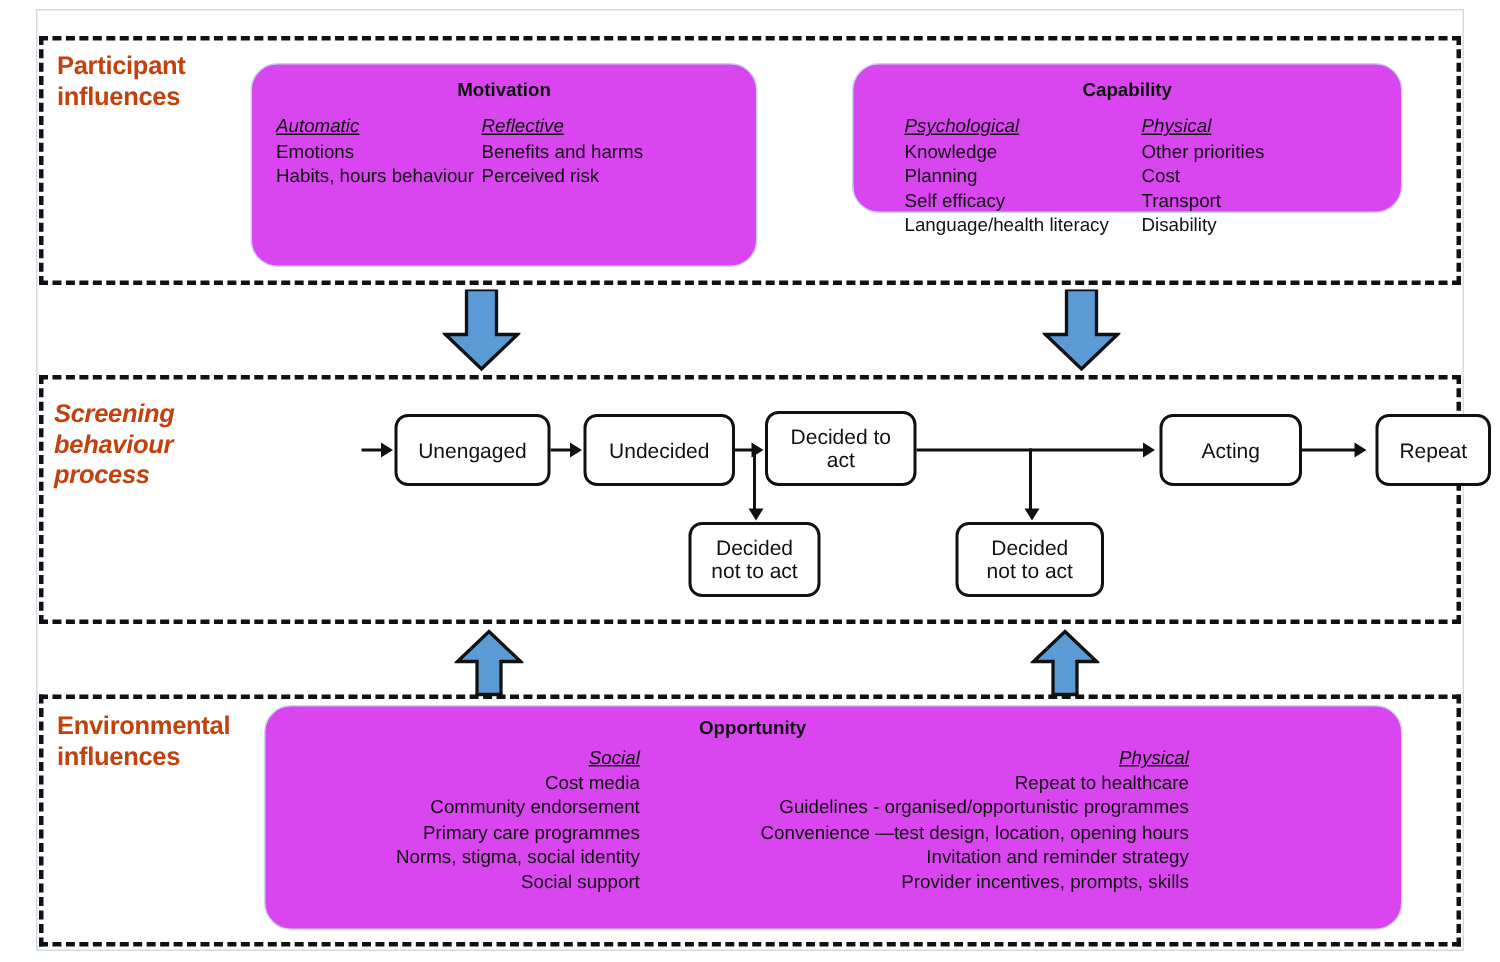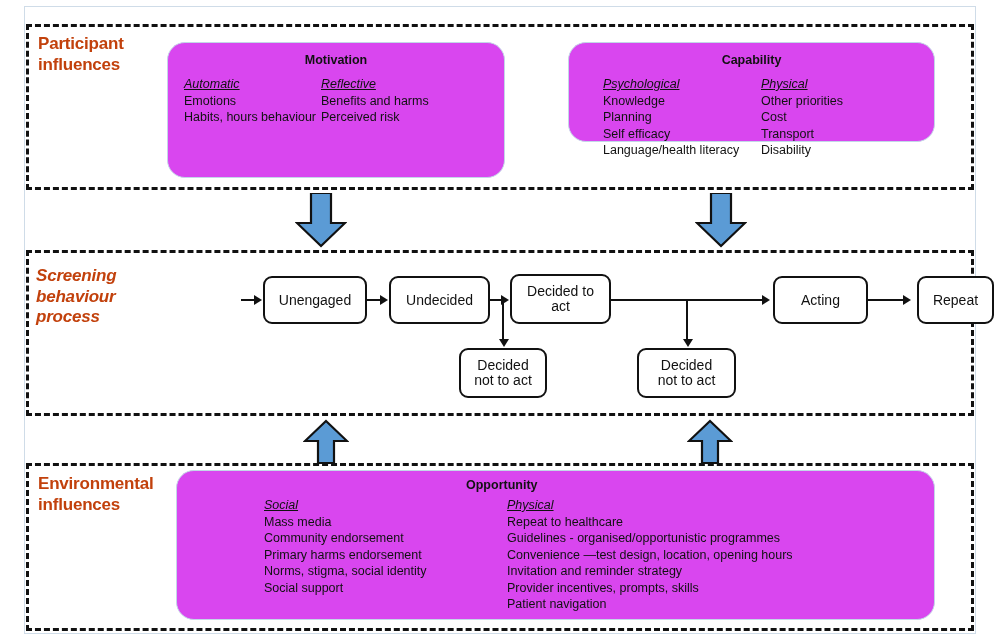--- a/index.html
+++ b/index.html
@@ -21,21 +21,21 @@
     line-height:1.22;letter-spacing:-0.2px;}
   #label-participant{left:38px;top:34px;width:130px;}
   #label-screening{left:36px;top:266px;width:130px;font-style:italic;}
   #label-environment{left:38px;top:474px;width:140px;}
 
   
   .panel{position:absolute;border:1.5px solid #c3d7e8;border-radius:18px;background:#d946ef;
     box-sizing:border-box;}
   #panel-motivation{left:167px;top:42px;width:338px;height:136px;}
   #panel-capability{left:568px;top:42px;width:367px;height:100px;}
-  #panel-opportunity{left:176px;top:470px;width:759px;height:150px;}
+  #panel-opportunity{left:176px;top:470px;width:759px;height:150px;text-align:right;}
 
   .panel-title{position:absolute;font-weight:bold;font-size:12.5px;color:#111;white-space:nowrap;}
   .col{position:absolute;font-size:12.5px;color:#111;line-height:16.5px;white-space:nowrap;}
   .col .sub{font-style:italic;text-decoration:underline;}
   .col .row{display:block;}
 
   
   .fbox{position:absolute;border:2.2px solid #111;border-radius:9px;background:#fff;
     box-sizing:border-box;display:flex;align-items:center;justify-content:center;
     text-align:center;font-size:14px;color:#111;line-height:15px;}
@@ -174,30 +174,29 @@
   <div class="band" id="band-environment"></div>
   <div class="band-label" id="label-environment">
     <div>Environmental</div>
     <div>influences</div>
   </div>
 
   <div class="panel" id="panel-opportunity">
     <div class="panel-title" style="left:289px;top:7px;">Opportunity</div>
     <div class="col" style="left:87px;top:26px;">
       <span class="row sub">Social</span>
-      <span class="row">Mass media</span>
+      <span class="row">Cost media</span>
       <span class="row">Community endorsement</span>
-      <span class="row">Primary harms endorsement</span>
+      <span class="row">Primary care programmes</span>
       <span class="row">Norms, stigma, social identity</span>
       <span class="row">Social support</span>
     </div>
     <div class="col" style="left:330px;top:26px;">
       <span class="row sub">Physical</span>
       <span class="row">Repeat to healthcare</span>
       <span class="row">Guidelines - organised/opportunistic programmes</span>
       <span class="row">Convenience —test design, location, opening hours</span>
       <span class="row">Invitation and reminder strategy</span>
       <span class="row">Provider incentives, prompts, skills</span>
-      <span class="row">Patient navigation</span>
     </div>
   </div>
 
 </div>
 
 </body></html>

